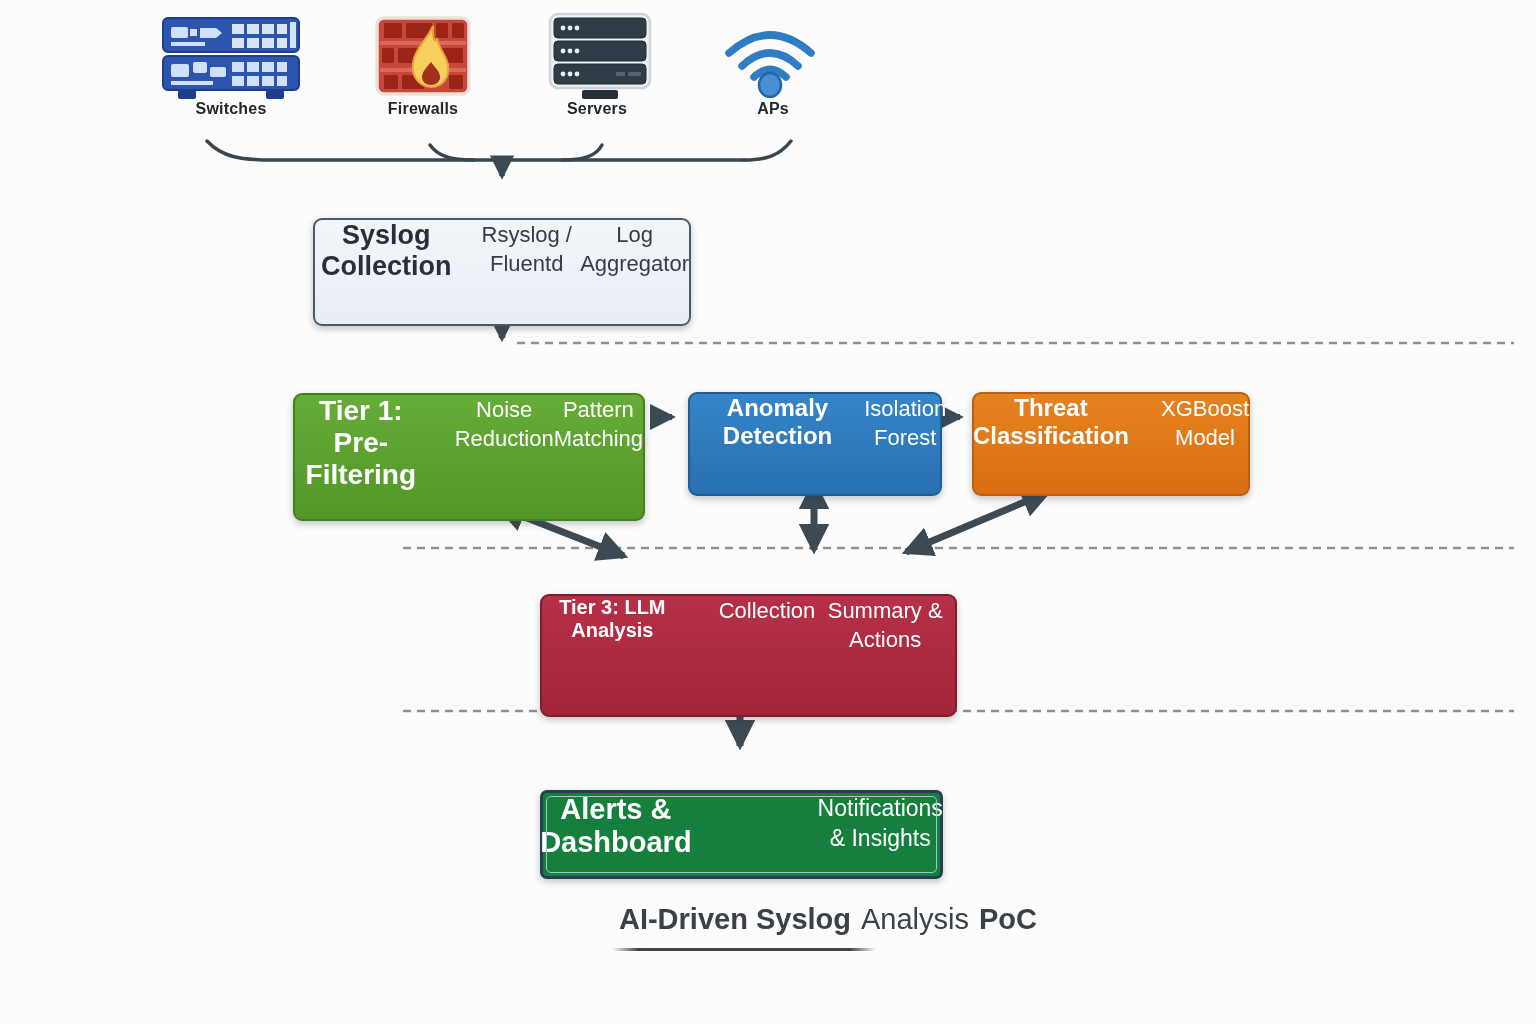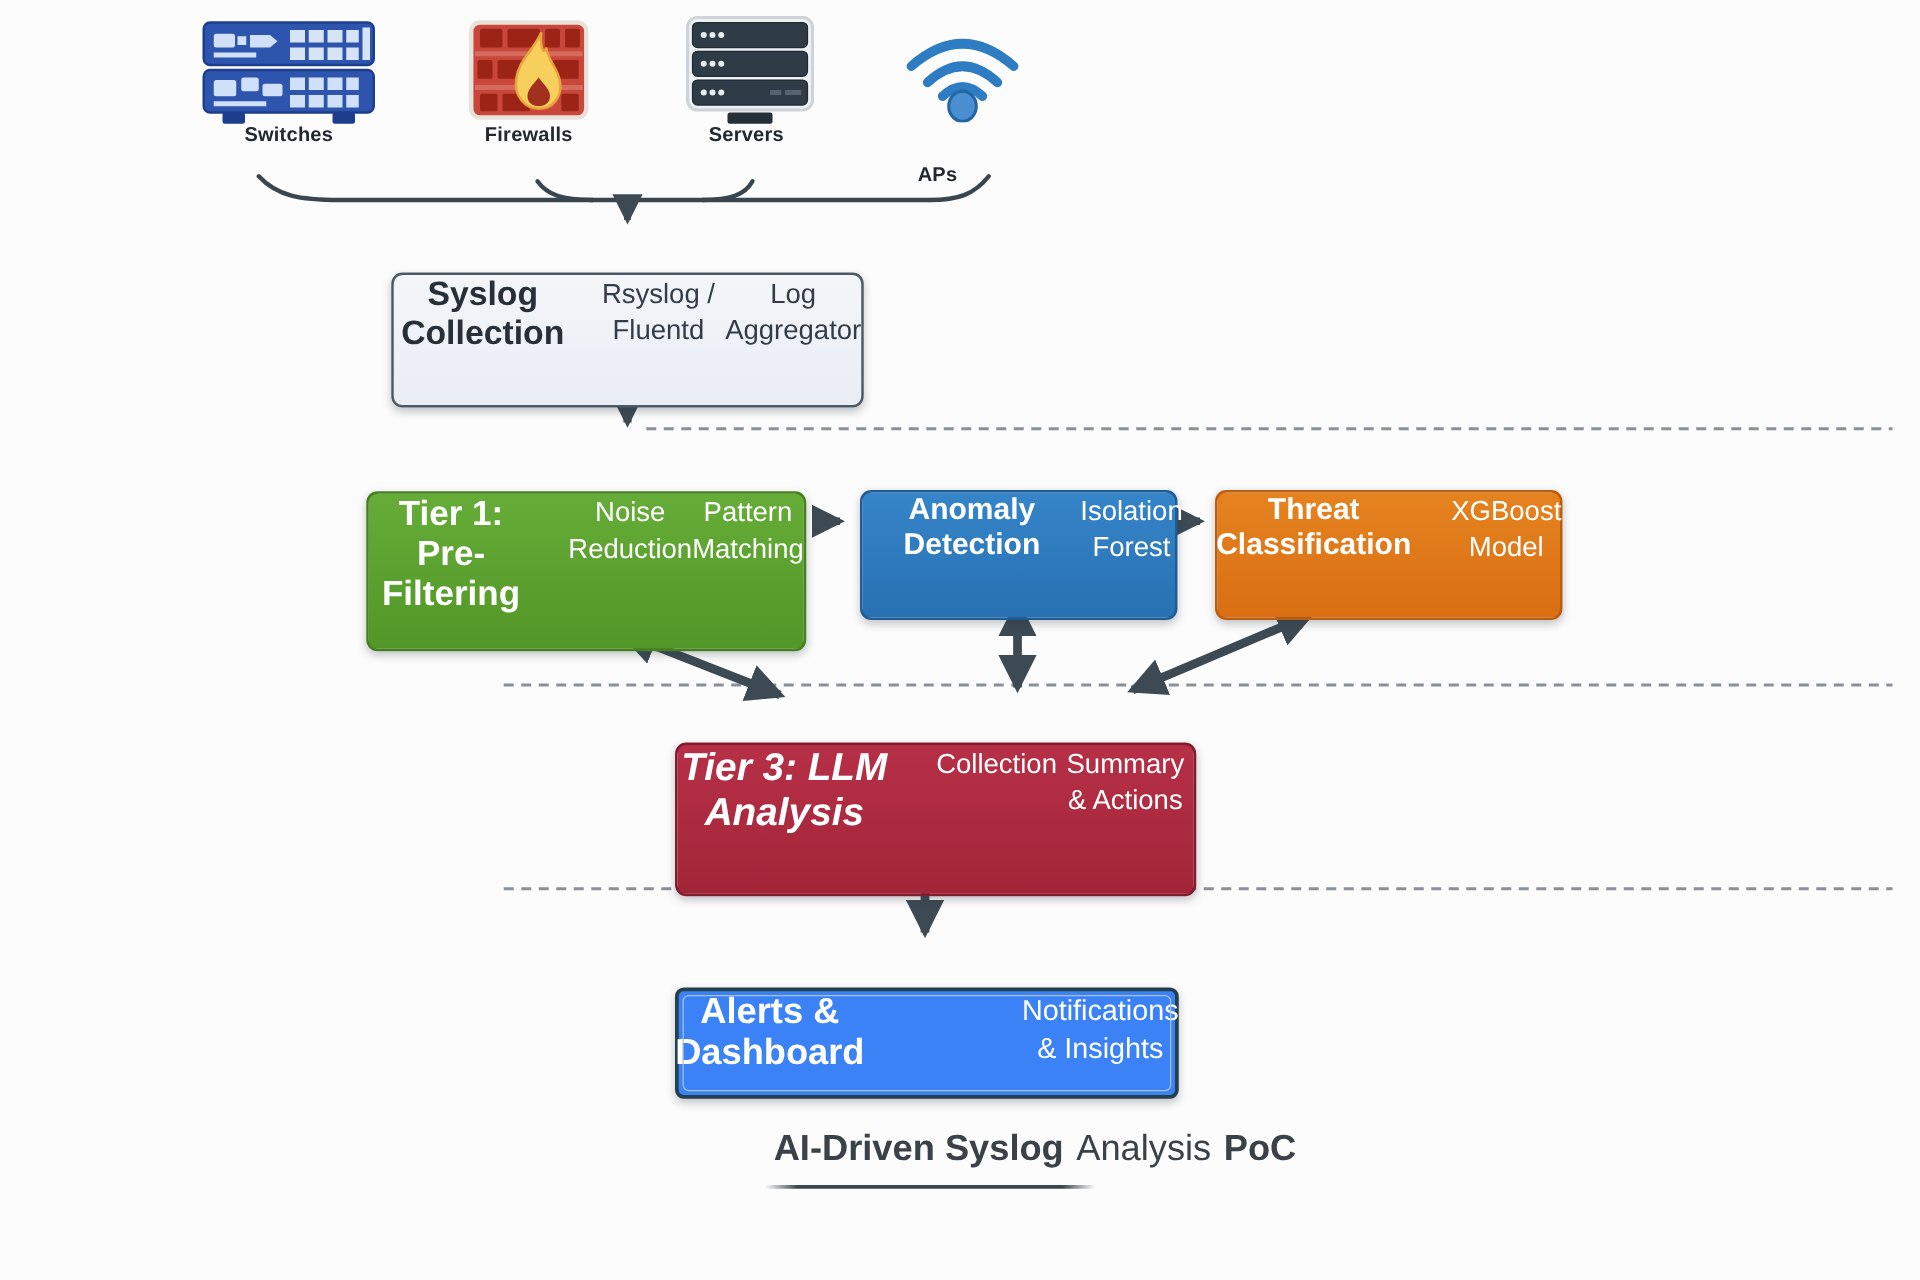--- a/index.html
+++ b/index.html
@@ -58,26 +58,26 @@
     border:2px solid #bd5d0f;color:#fff;
   }
   .threat .bx-title{font-size:24px;}
   .threat .bx-div{background:#f3cf9e;margin:6px 16px 7px;}
   .threat .bx-line{font-size:22px;}
   
   .tier3{
     background:linear-gradient(180deg,#b63047,#a32538);
     border:2px solid #7f1c2d;color:#fff;
   }
-  .tier3 .bx-title{font-size:31px;font-style:italic;}
+  .tier3 .bx-title{font-size:20px;}
   .tier3 .bx-div{background:#eccfd5;margin:6px 18px 8px;}
   .tier3 .bx-line{font-size:22px;}
   
   .alerts{
-    background:#3b82f6;
+    background:#15803d;
     border:3px solid #24404f;color:#fff;position:absolute;gap:41px;
   }
   .alerts::after{
     content:"";position:absolute;inset:3px;border:1.5px solid #a9c2cf;
     border-radius:5px;pointer-events:none;
   }
   .alerts .bx-title{font-size:29px;}
   .alerts .bx-div{background:#cfdde5;margin:6px 22px 7px;}
   .alerts .bx-line{font-size:23px;}
   
@@ -226,21 +226,21 @@
         <path d="M19,50 Q47,24 75,50"></path>
         <path d="M31,61 Q47,46 63,61"></path>
       </g>
       <ellipse cx="47" cy="69" rx="11" ry="12" fill="#4a90d0" stroke="#2565a5" stroke-width="2.5"></ellipse>
     </svg>
   </div>
 
   <div class="src-label" style="left:166px;top:100px;width:130px;">Switches</div>
   <div class="src-label" style="left:358px;top:100px;width:130px;">Firewalls</div>
   <div class="src-label" style="left:532px;top:100px;width:130px;">Servers</div>
-  <div class="src-label" style="left:685px;top:100px;width:130px;margin-top:32px;">APs</div>
+  <div class="src-label" style="left:708px;top:100px;width:130px;">APs</div>
 
   <div class="box syslog" style="left:313px;top:192px;width:378px;height:108px;">
     <div class="bx-title">Syslog Collection</div>
     <div class="bx-div"></div>
     <div class="bx-line">Rsyslog / Fluentd</div>
     <div class="bx-line">Log Aggregator</div>
   </div>
 
   <div class="box tier1" style="left:293px;top:367px;width:352px;height:128px;">
     <div class="bx-title">Tier 1: Pre-Filtering</div>

